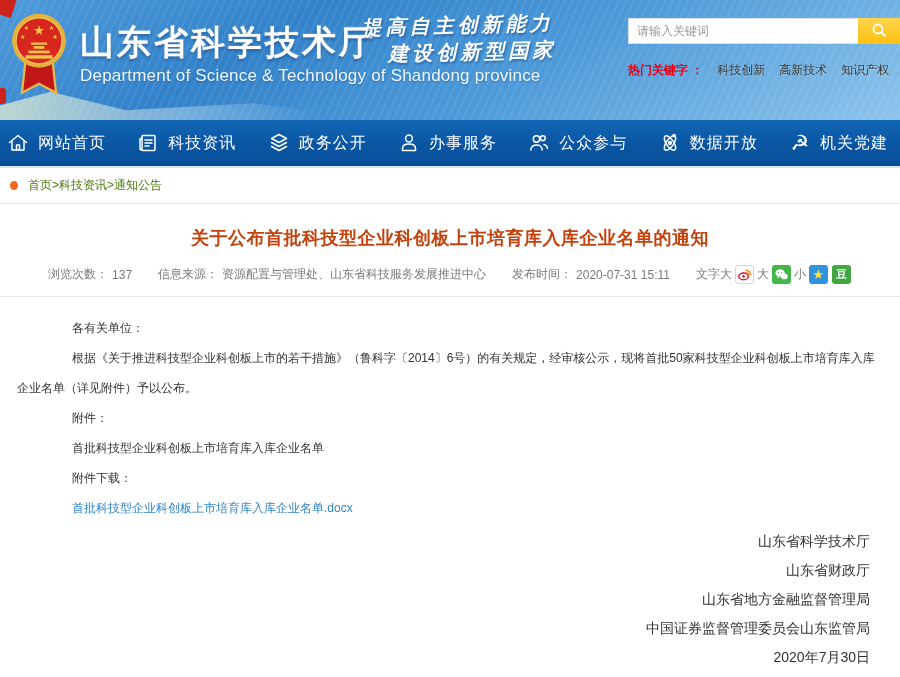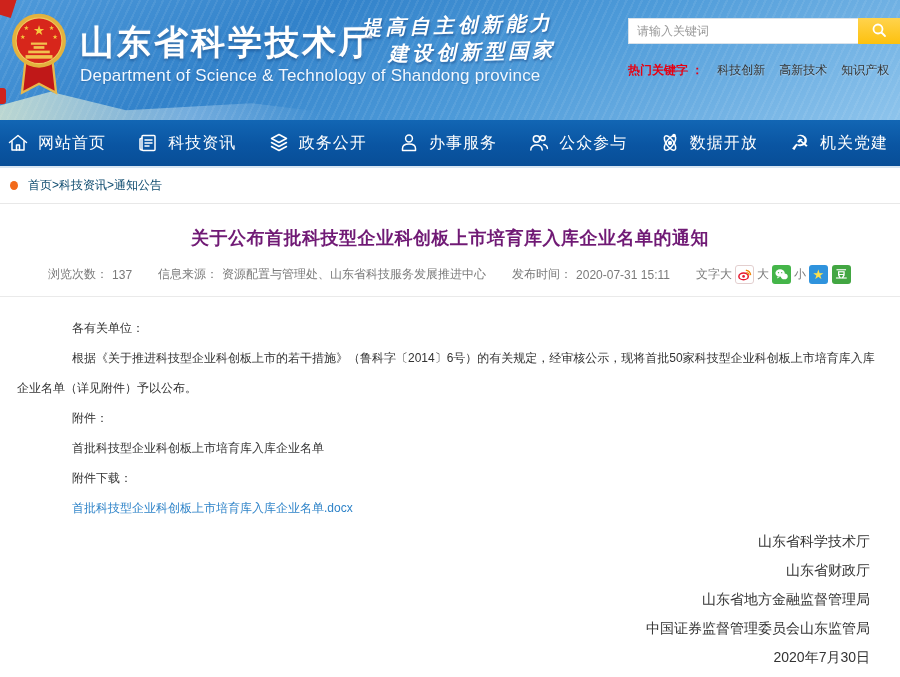--- a/index.html
+++ b/index.html
@@ -75,25 +75,25 @@
   .nav-icon svg{ stroke:#fff; fill:none; stroke-width:1.5; stroke-linecap:round; stroke-linejoin:round; }
   .party-glyph{ font-family:"DejaVu Sans", sans-serif; font-size:21px; line-height:24px; color:#fff; }
   .nav-label{ font-size:16px; letter-spacing:1px; }
 
   
   .breadcrumb-bar{
     display:flex; align-items:center; gap:10px; height:36px; padding-left:10px;
     border-bottom:1px solid #e8e8e8; background:#fff;
   }
   .crumb-dot{ width:8px; height:9px; border-radius:50%; background:#f26a1b; }
-  .crumb-text{ font-size:12px; color:#0c4a6e; cursor:pointer; }
+  .crumb-text{ font-size:12px; color:#4d7c0f; cursor:pointer; }
 
   
   .article-title{
-    margin-top:22px; text-align:center; font-size:18px; font-weight:bold; color:#701a75; letter-spacing:.5px;
+    margin-top:22px; text-align:center; font-size:18px; font-weight:bold; color:#c2410c; letter-spacing:.5px;
   }
   .meta-row{
     margin-top:15px; padding-bottom:12px; border-bottom:1px solid #eaeaea;
     display:flex; justify-content:center; align-items:center; gap:26px;
     font-size:12px; color:#7a7a7a;
   }
   .meta-group{ display:flex; align-items:center; gap:4px; white-space:nowrap; }
   .fontsize-group{ gap:2px;text-align:right; }
   .share-icon{ width:19px; height:19px; border-radius:3px; display:inline-flex; align-items:center;
     justify-content:center; cursor:pointer; margin:0 1px; }

